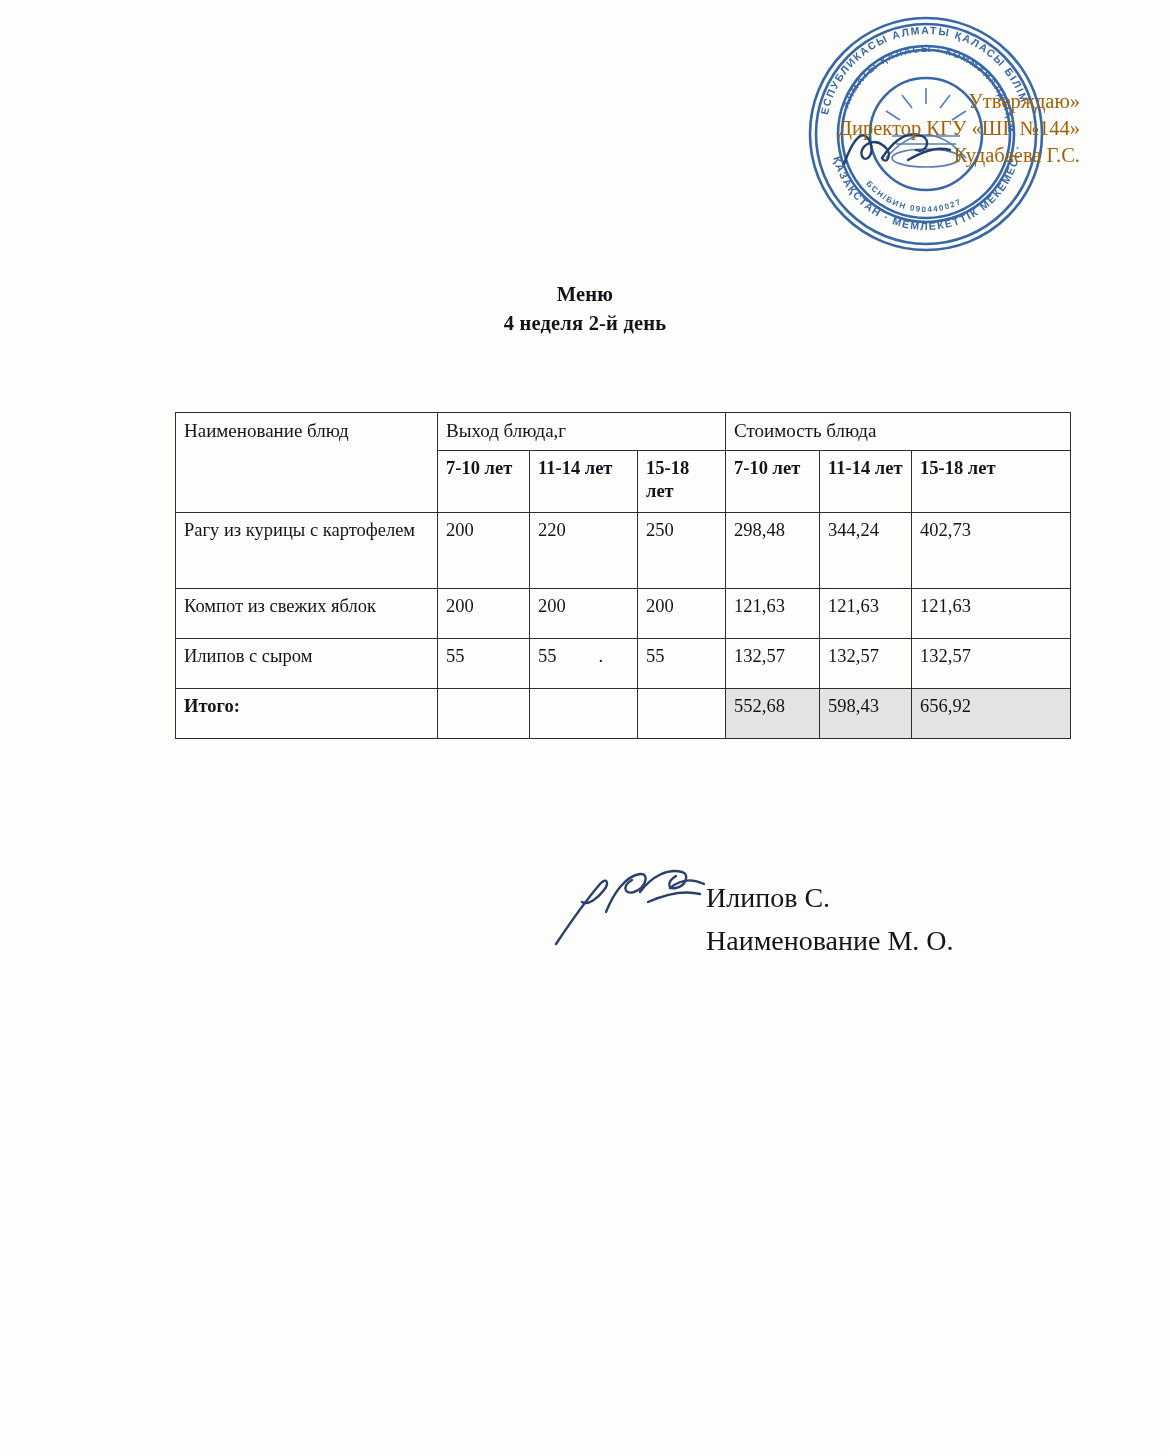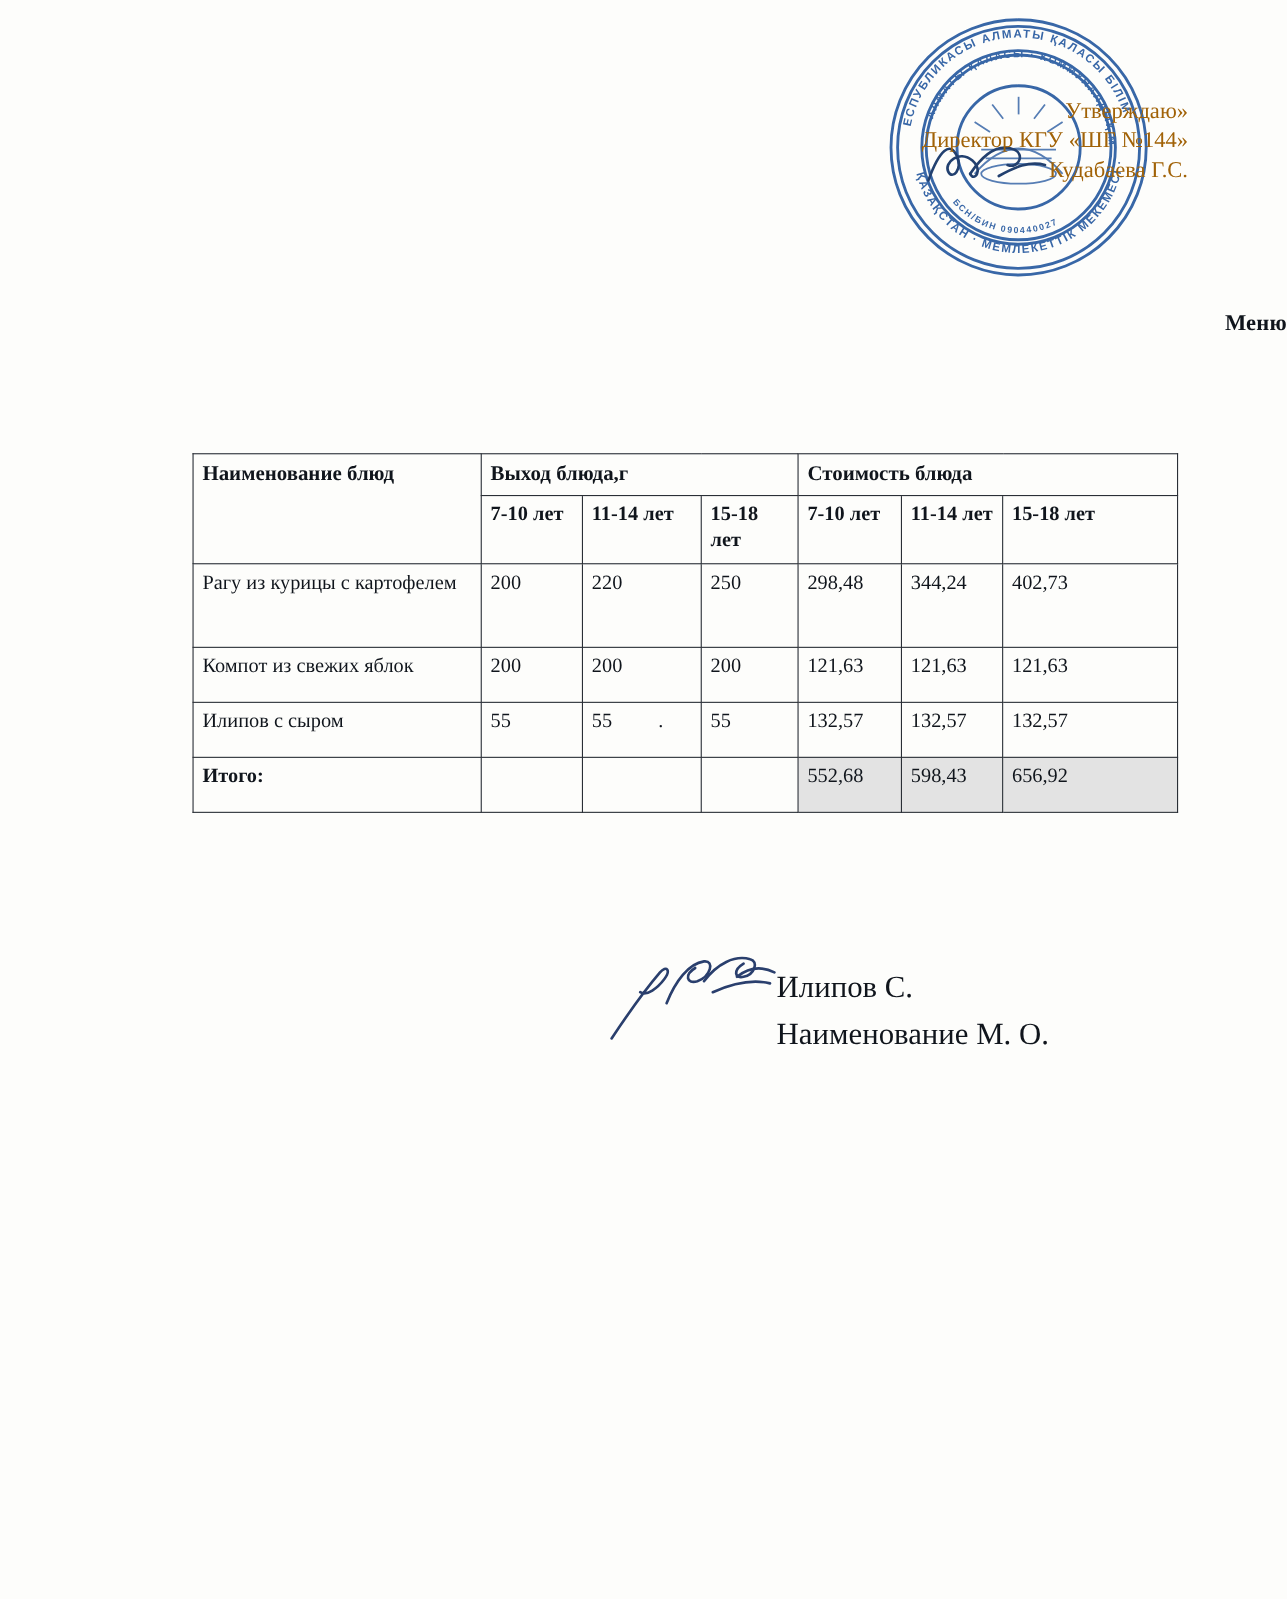--- a/index.html
+++ b/index.html
@@ -56,21 +56,21 @@
     height: 60px;
     z-index: 2;
   }
 
   
   .title-block {
     position: absolute;
     top: 280px;
     left: 0;
     width: 100%;
-    text-align: right;
+    text-align: center;
     font-weight: bold;
     font-size: 20.5px;
     line-height: 1.42;
     letter-spacing: 0.2px;
   }
 
   
   .menu-table {
     position: absolute;
     left: 175px;
@@ -85,21 +85,21 @@
     padding: 6px 8px 7px 8px;
     vertical-align: top;
     text-align: left;
     font-weight: normal;
     line-height: 1.25;
   }
   .menu-table th {
     font-weight: bold;
   }
   .hdr-top td, .hdr-top th {
-    font-weight: bold;
+    font-weight: normal;
     font-size: 19px;
   }
   .center { text-align: center; }
   .tall { height: 62px; }
   .row-dish td { height: 62px; }
   .row-short td { height: 36px; }
   .total-row td {
     font-weight: bold;
     height: 36px;
   }
@@ -181,20 +181,21 @@
   </svg>
 
   <div class="approval">
     <div>Утверждаю»</div>
     <div>Директор КГУ «ШГ №144»</div>
     <div>Кудабаева Г.С.</div>
   </div>
 
   <div class="title-block">
     <div>Меню</div>
+    <div>4 неделя 2-й день</div>
   </div>
 
   <table class="menu-table">
     <colgroup>
       <col style="width:262px">
       <col style="width:92px">
       <col style="width:108px">
       <col style="width:88px">
       <col style="width:94px">
       <col style="width:92px">

